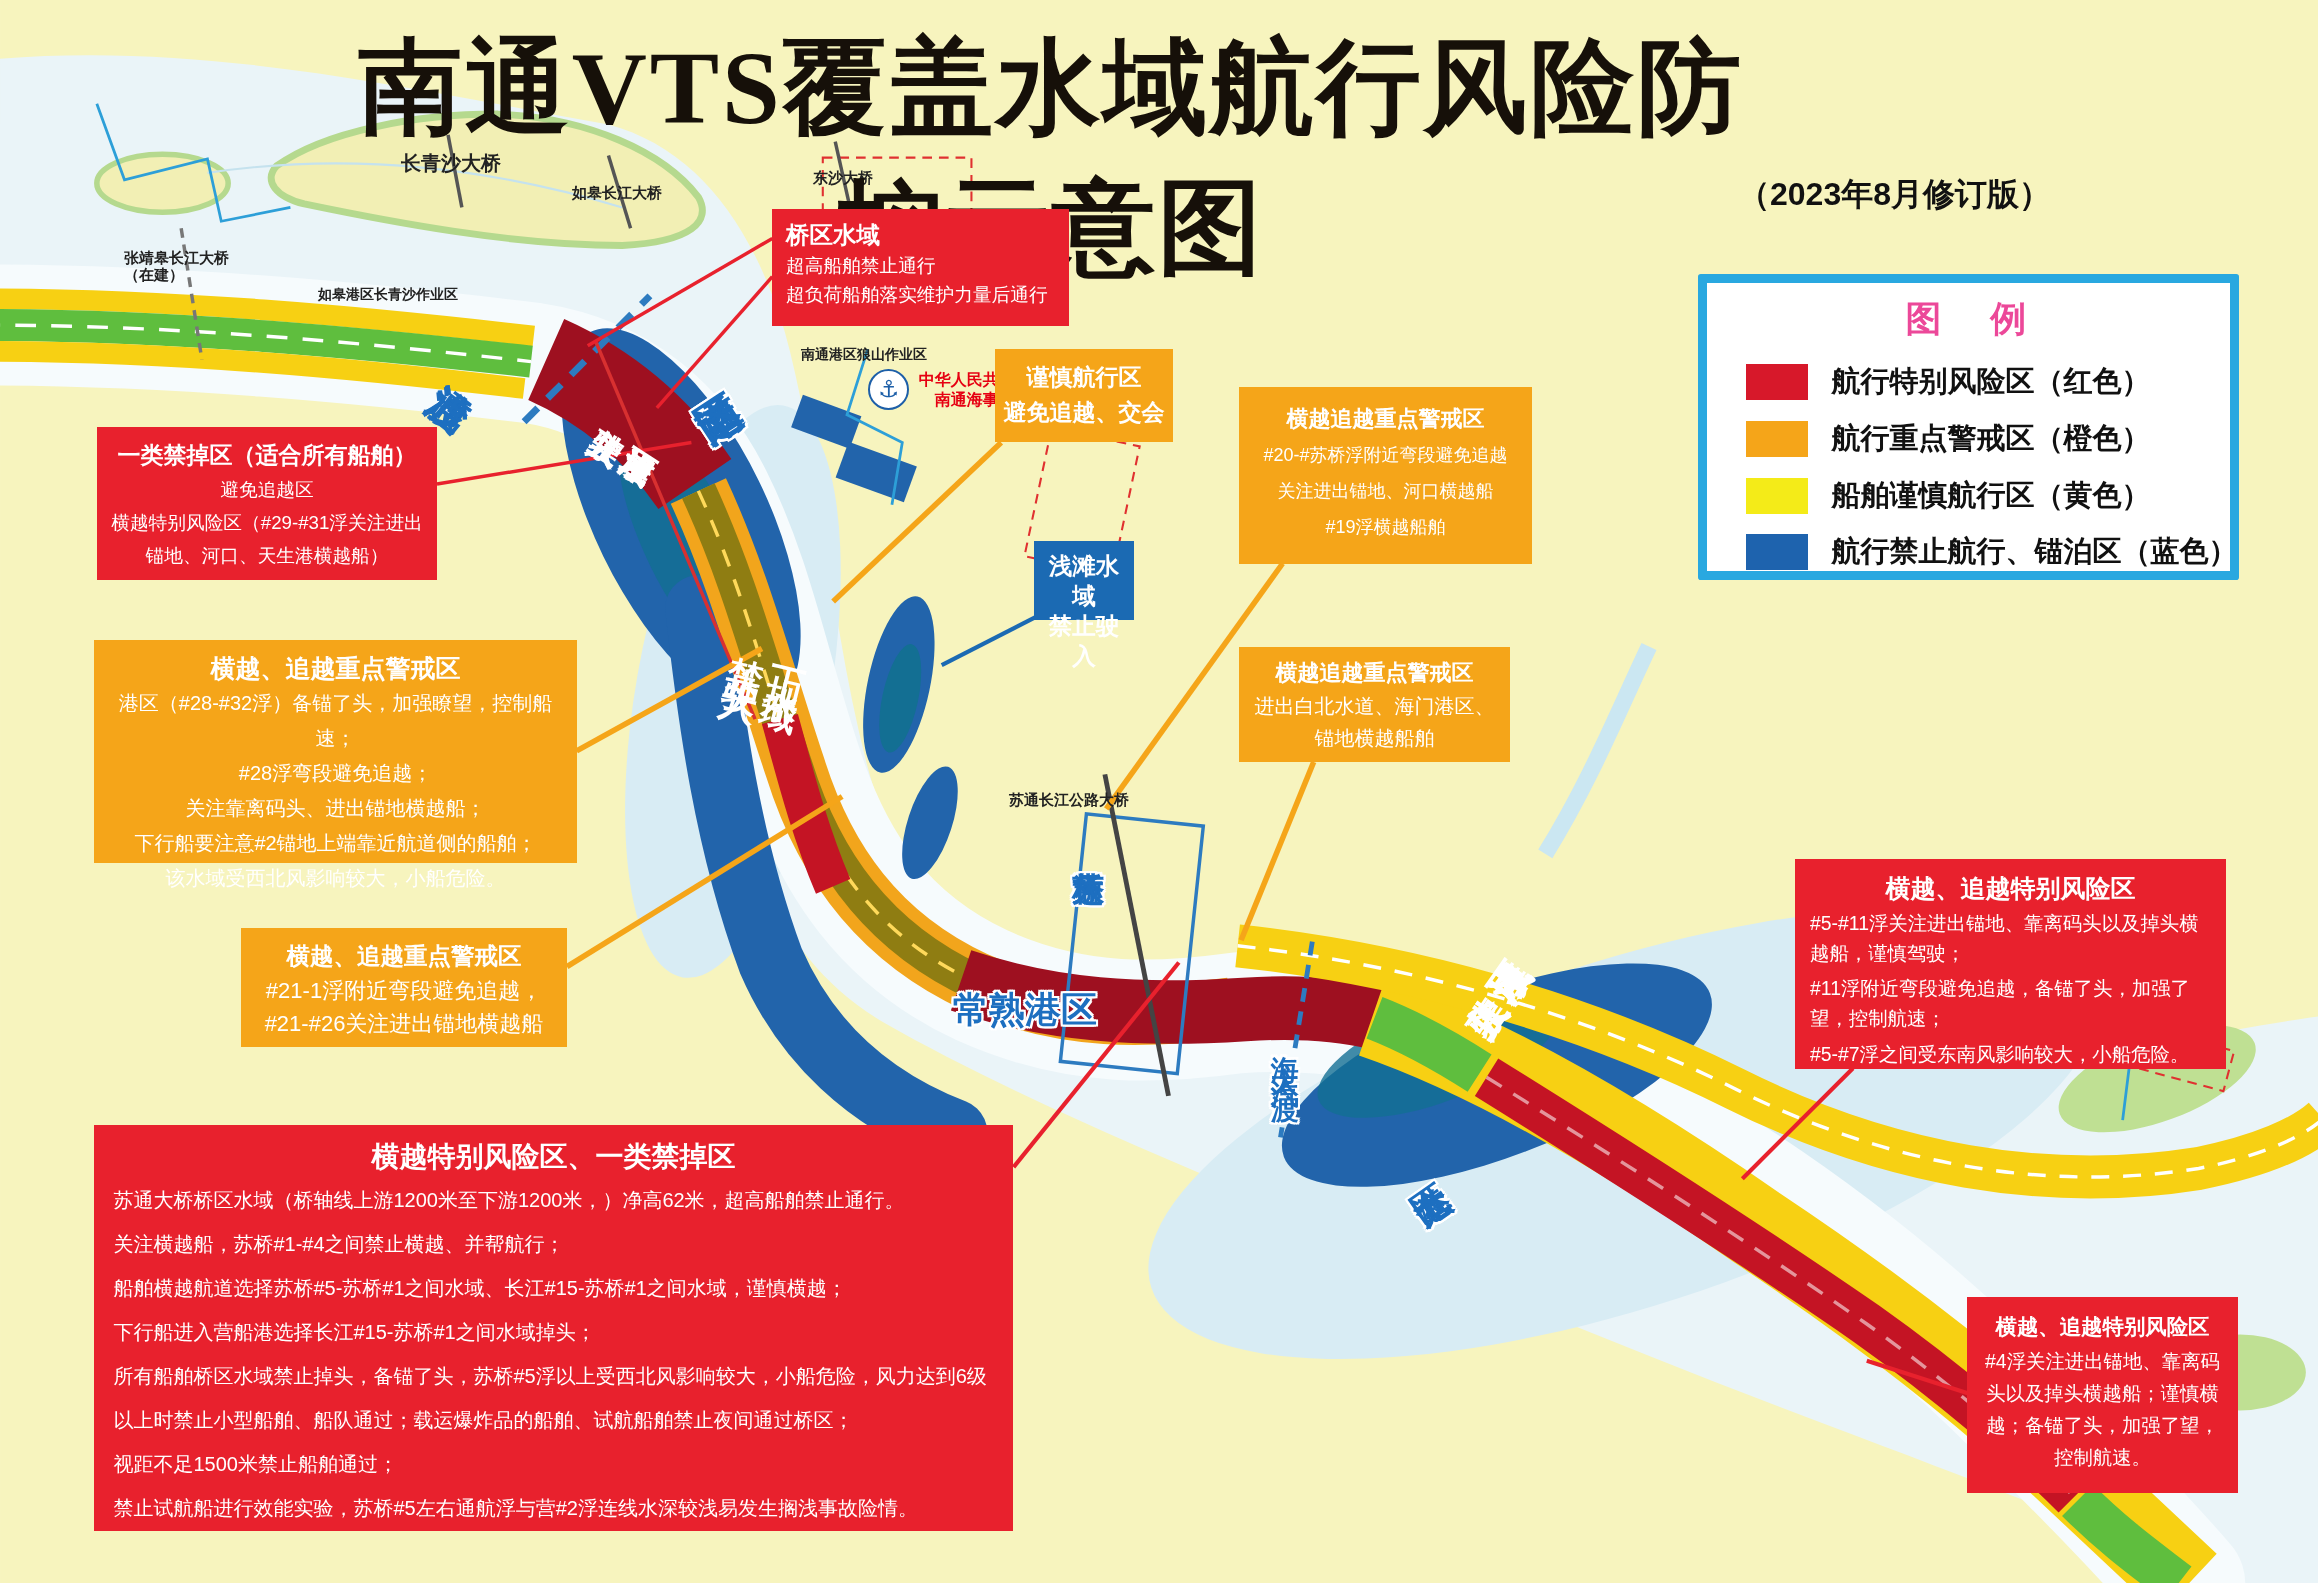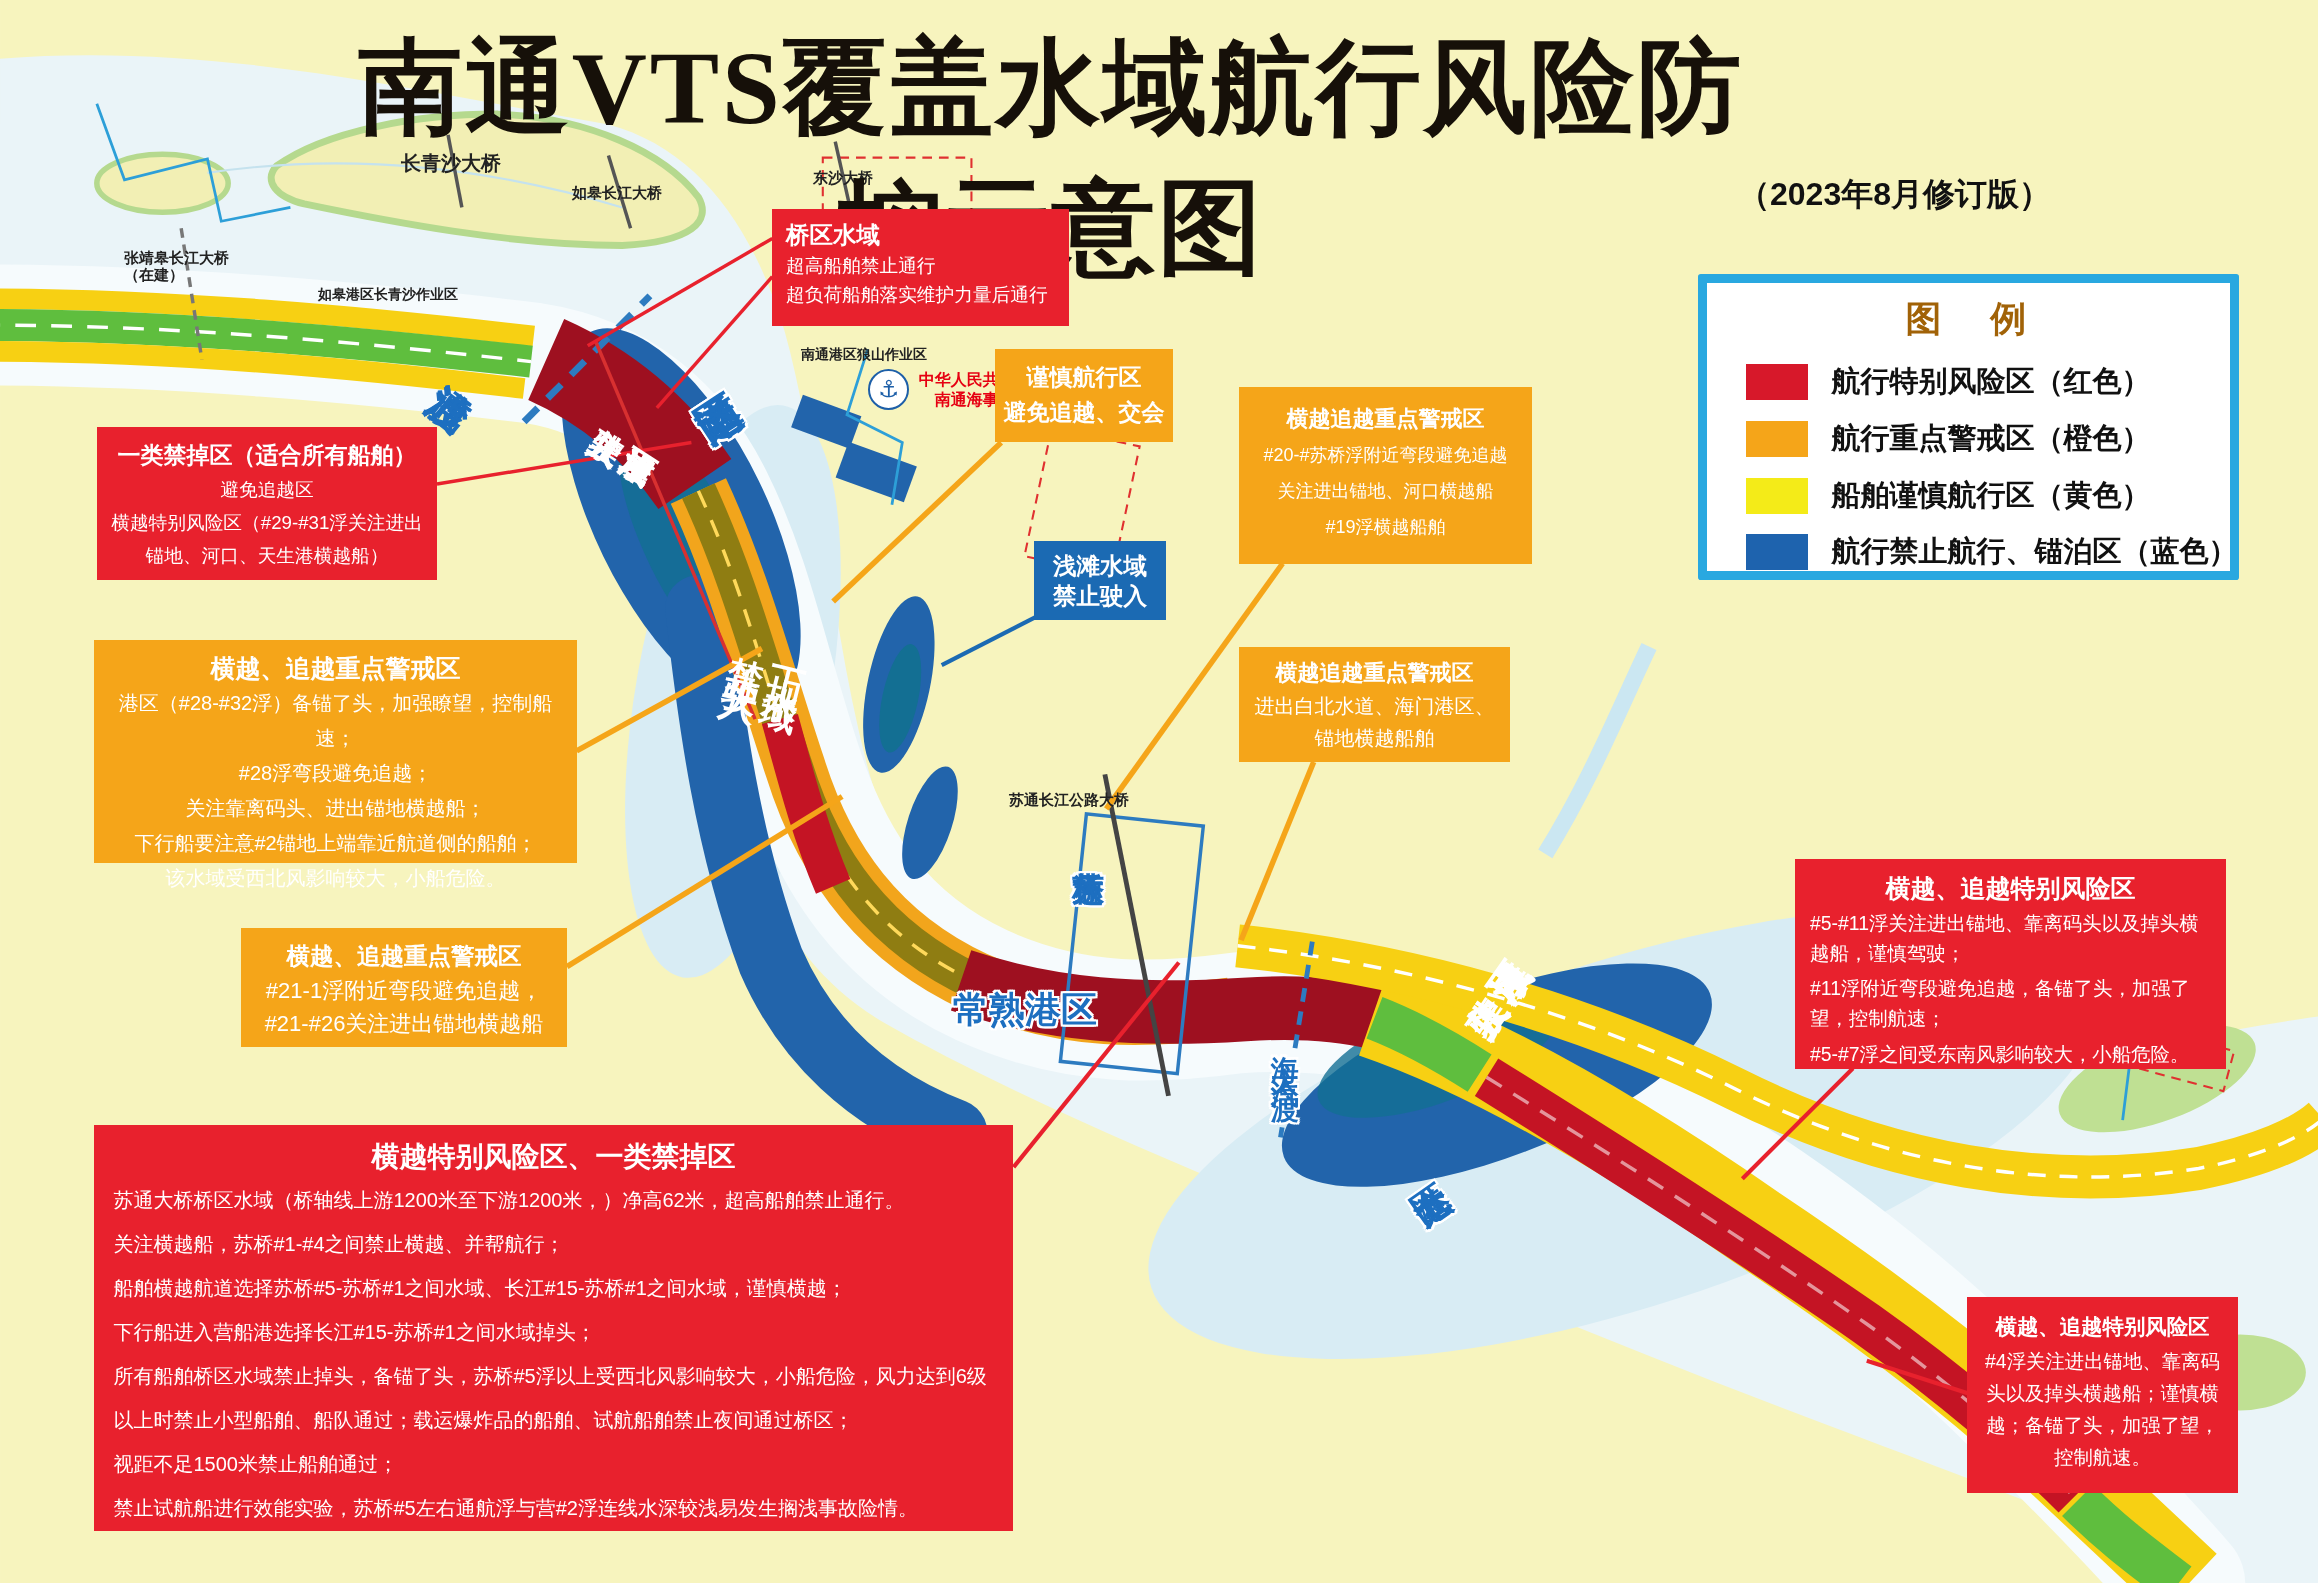--- a/index.html
+++ b/index.html
@@ -25,21 +25,21 @@
   .blue-box{background:#1B6AB3;}
   
   #box-bridge{left:772px;top:209px;width:297px;height:117px;padding:9.7px 14px;}
   #box-bridge .c-title{text-align:left;font-size:23.5px;}
   #box-bridge .c-line{text-align:left;font-size:18.7px;line-height:29px;}
   #box-class1{left:97px;top:427px;width:340px;height:153px;padding:11px 9.7px;}
   #box-class1 .c-title{font-size:23px;line-height:35px;}
   #box-class1 .c-line{font-size:18.7px;line-height:33px;}
   #box-cautious{left:995px;top:349px;width:178px;height:93px;padding:11px 5.5px;}
   #box-cautious .c-line{font-size:23px;line-height:35px;font-weight:bold;}
-  #box-shoal{left:1034px;top:541px;width:132px;height:79px;padding:9.7px 4.1px;}
+  #box-shoal{left:1034px;top:541px;width:100px;height:79px;padding:9.7px 4.1px;}
   #box-shoal .c-line{font-size:23.5px;line-height:30px;font-weight:bold;}
   #box-watch20{left:1239px;top:387px;width:293px;height:177px;padding:14px 9.7px;}
   #box-watch20 .c-title{font-size:22px;line-height:36px;}
   #box-watch20 .c-line{font-size:18px;line-height:36px;}
   #box-watch28{left:94px;top:640px;width:483px;height:223px;padding:9.7px 8.3px;}
   #box-watch28 .c-title{font-size:25px;line-height:36px;}
   #box-watch28 .c-line{font-size:20px;line-height:35px;}
   #box-watch21{left:241px;top:928px;width:326px;height:119px;padding:9.7px 7px;}
   #box-watch21 .c-title{font-size:23.5px;line-height:36px;}
   #box-watch21 .c-line{font-size:22px;line-height:33px;}
@@ -52,21 +52,21 @@
   #box-special511{left:1795px;top:859px;width:431px;height:210px;padding:9.7px 15px;}
   #box-special511 .c-title{font-size:25px;line-height:39px;}
   #box-special511 .c-line{font-size:19.4px;line-height:30px;margin-bottom:5.5px;}
   #box-special4{left:1967px;top:1297px;width:271px;height:196px;padding:12.4px 12.4px;}
   #box-special4 .c-title{font-size:21.4px;line-height:36px;}
   #box-special4 .c-line{font-size:19.4px;line-height:32px;}
   
   #legend{position:absolute;left:1698px;top:274px;width:541px;height:306px;z-index:5;
      background:#fff;border:9.7px solid #29A8E0;border-radius:2.8px;box-sizing:border-box;
      padding:12.4px 25px 7px 39px;}
-  #legend .lg-title{text-align:center;font-weight:bold;font-size:36px;color:#a16207;
+  #legend .lg-title{text-align:center;font-weight:bold;font-size:36px;color:#ec4899;
      letter-spacing:19.4px;margin-bottom:18px;}
   .lg-row{display:flex;align-items:center;margin-bottom:16.6px;}
   .lg-swatch{width:62px;height:36px;margin-right:23.5px;flex:0 0 auto;}
   .lg-label{font-weight:bold;font-size:29px;color:#111;white-space:nowrap;}
   
   #emblem{position:absolute;left:868px;top:369px;z-index:4;display:flex;align-items:center;}
   #emblem .circle{width:37px;height:37px;border-radius:50%;border:2.1px solid #1D5FA8;background:#fff;
      color:#1D5FA8;font-size:23.5px;line-height:37px;text-align:center;}
   #emblem .agency-text{margin-left:9.7px;color:#E60012;font-weight:bold;font-size:16px;
      line-height:19.4px;text-align:center;}

